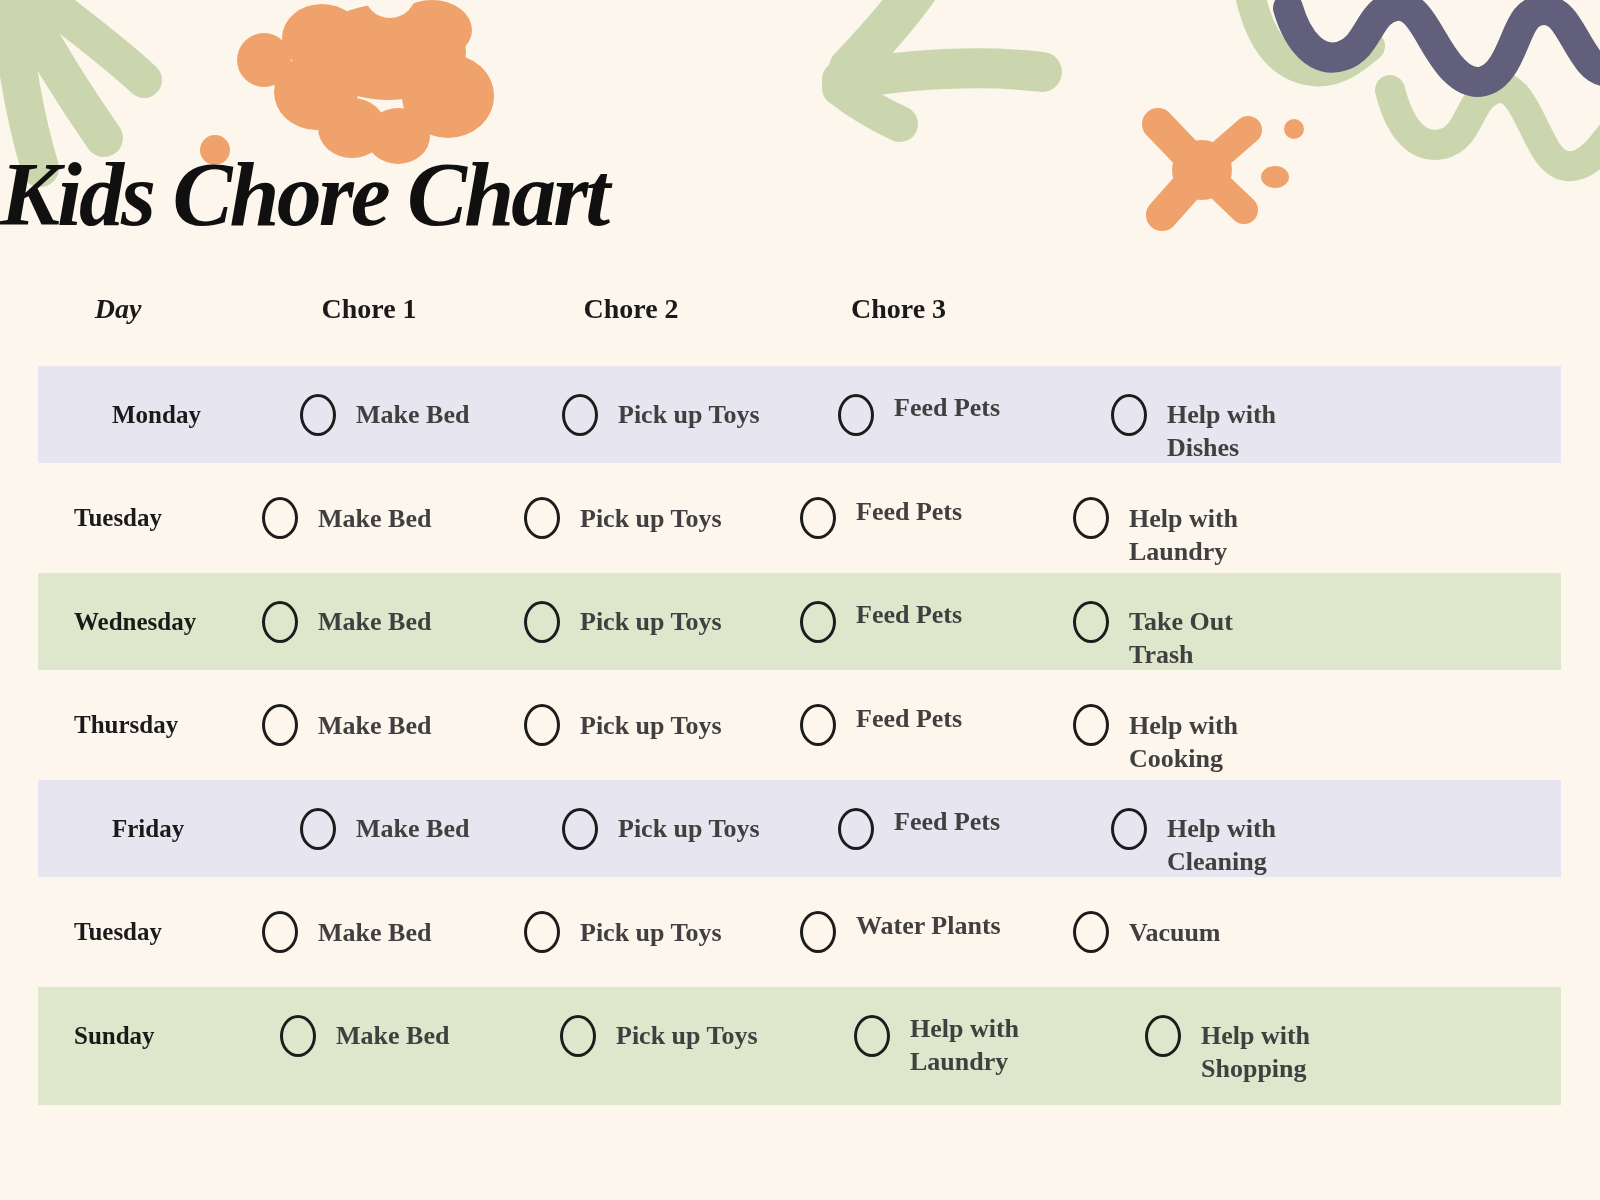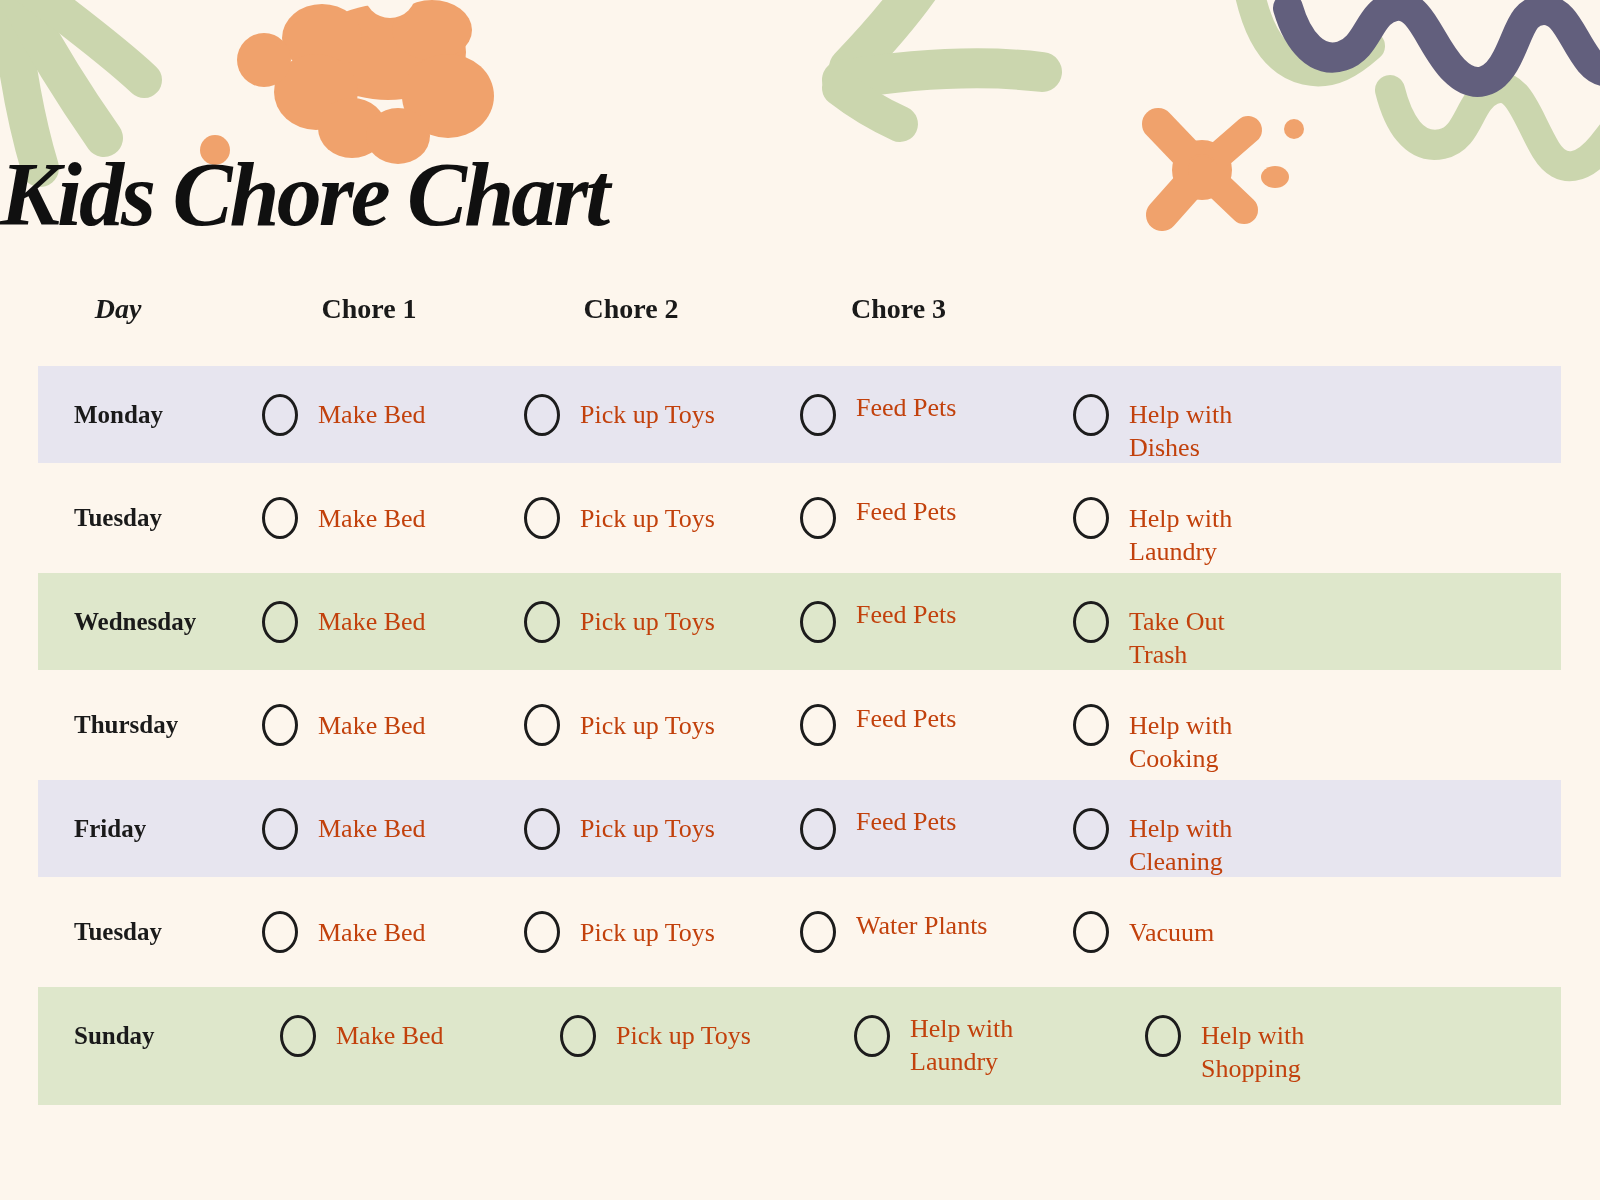--- a/index.html
+++ b/index.html
@@ -55,21 +55,21 @@
     position:absolute;
     top:366px;left:38px;width:1523px;
   }
   .row{
     width:100%;
     height:97px;
     margin-bottom:6.5px;
     display:grid;
     grid-template-columns:200px 262px 262px 273px auto;
   }
-  .row.tint-lavender{background:var(--row_lavender);}
+  .row.tint-lavender{background:var(--row_lavender);padding-left:38px;}
   .row.tint-green{background:var(--row_green);}
   .row.row-tall{height:118px;gap:18px;}
 
   .day-cell{padding-left:36px;}
   .day-label{
     display:block;
     font-weight:700;
     font-size:25px;
     line-height:30px;
     margin-top:33.5px;
@@ -88,21 +88,22 @@
     border:3px solid #1c1c1c;
     border-radius:50%;
     background:transparent;
     cursor:pointer;
   }
   .chore-label{
     font-size:26px;
     line-height:33px;
     margin-top:32px;
     white-space:pre-line;
-    color:#c2410c;
+    color:#404040;
+    font-weight:bold;
   }
   .chore-cell.c3 .chore-label{margin-top:25px;}
 </style>
 </head>
 <body>
 
 <svg class="decor" viewBox="0 0 1600 1200">
 
   <g>
     <path class="stroke-sage" stroke-width="38" d="M 8,-15 C 14,55 24,115 40,168"></path>

